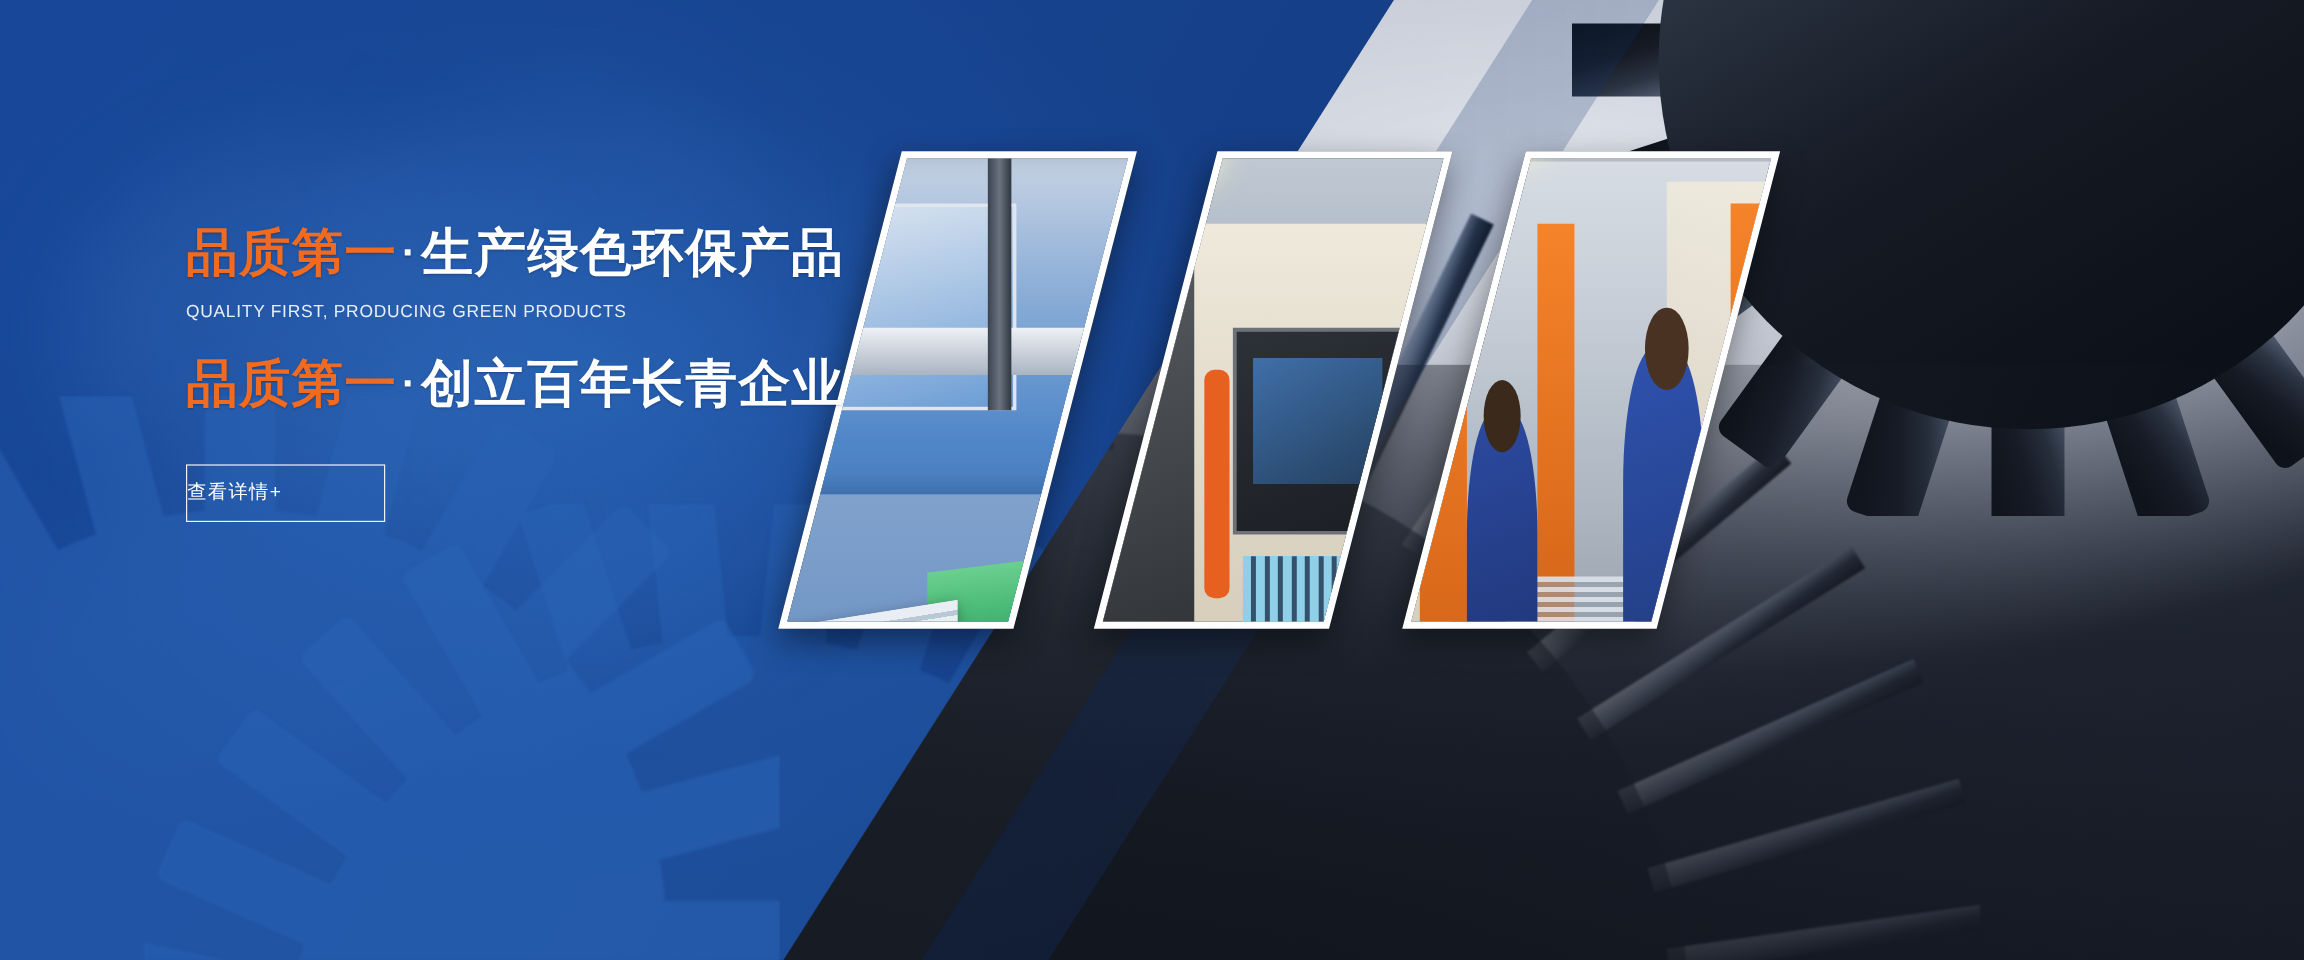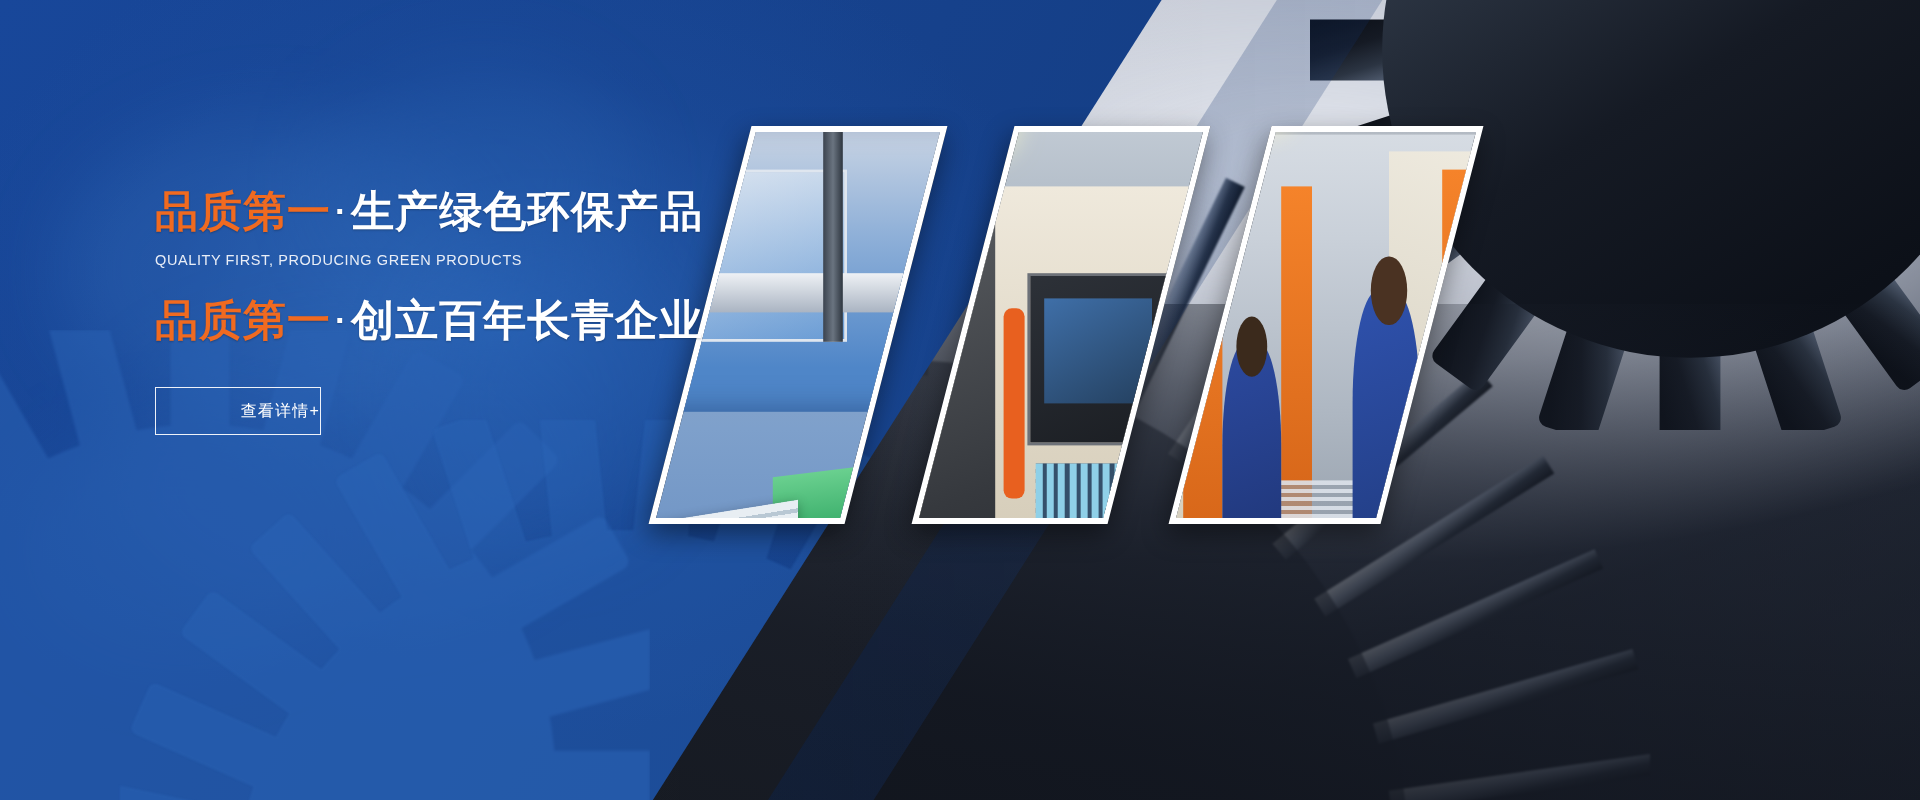--- a/index.html
+++ b/index.html
@@ -127,21 +127,21 @@
     margin-top:15px;
     white-space:nowrap;
   }
   .gap{ height:27px; }
 
   .btn{
     display:inline-block;
     margin-top:42px;
     width:166px; height:48px;
     line-height:46px;
-    text-align:right;
+    text-align:left;
     border:1px solid rgba(255,255,255,.92);
     color:#ffffff;
     font-size:16px;
     letter-spacing:1.2px;
     background:transparent;
     cursor:pointer;
     user-select:none;
   }
 
   

